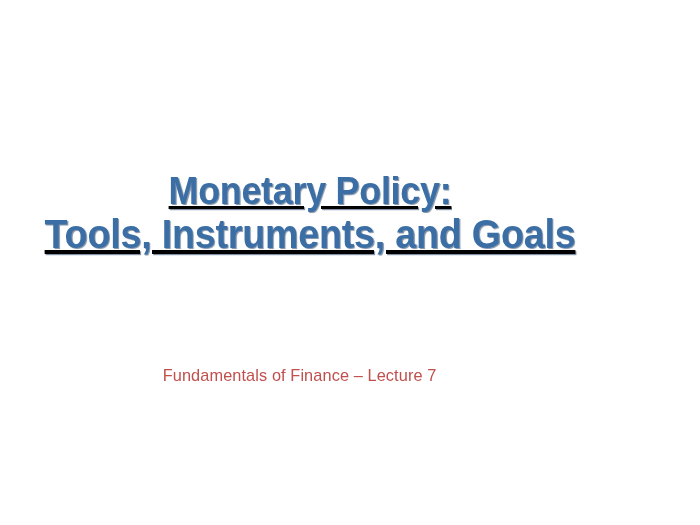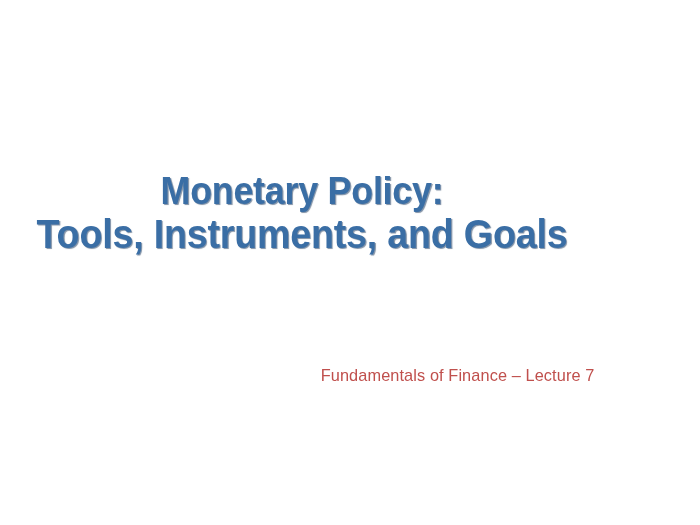--- a/index.html
+++ b/index.html
@@ -19,25 +19,26 @@
     position: relative;
     width: 700px;
     height: 525px;
     background: #ffffff;
     box-sizing: border-box;
   }
 
   
   #title-block {
     position: absolute;
-    left: 0;
+    left: 8px;
     top: 172px;
     width: 604px;
     text-align: center;
     line-height: 1.0;
+    text-decoration: underline;
   }
 
   .title-line {
     display: block;
     color: #3a6ea5;
     font-family: "Liberation Sans", sans-serif;
     font-weight: bold;
     letter-spacing: -0.2px;
     text-shadow: 1.2px 1.2px 0.8px rgba(30, 58, 95, 0.55);
     white-space: nowrap;
@@ -55,21 +56,21 @@
     transform: scaleX(0.94);
     transform-origin: center center;
   }
 
   
   #subtitle-block {
     position: absolute;
     left: 0;
     top: 366px;
     width: 600px;
-    text-align: right;
+    text-align: center;
   }
 
   #subtitle-text {
     display: inline-block;
     color: #c0504d;
     font-family: "Liberation Sans", sans-serif;
     font-weight: normal;
     font-size: 17px;
     letter-spacing: 0.1px;
     transform: scaleX(0.96);

